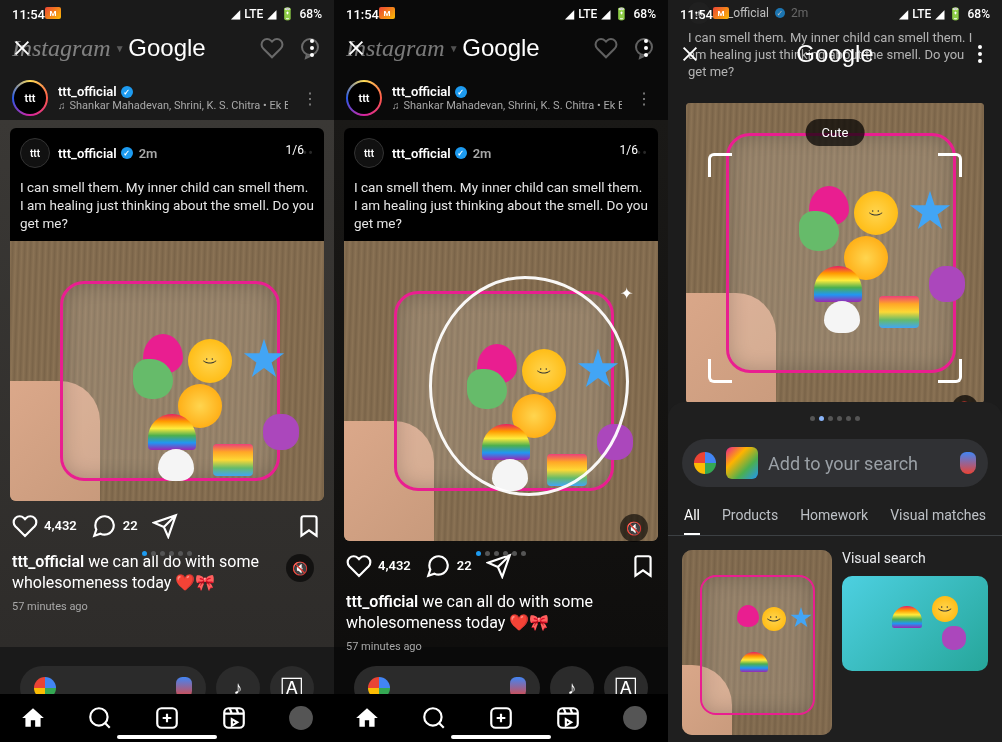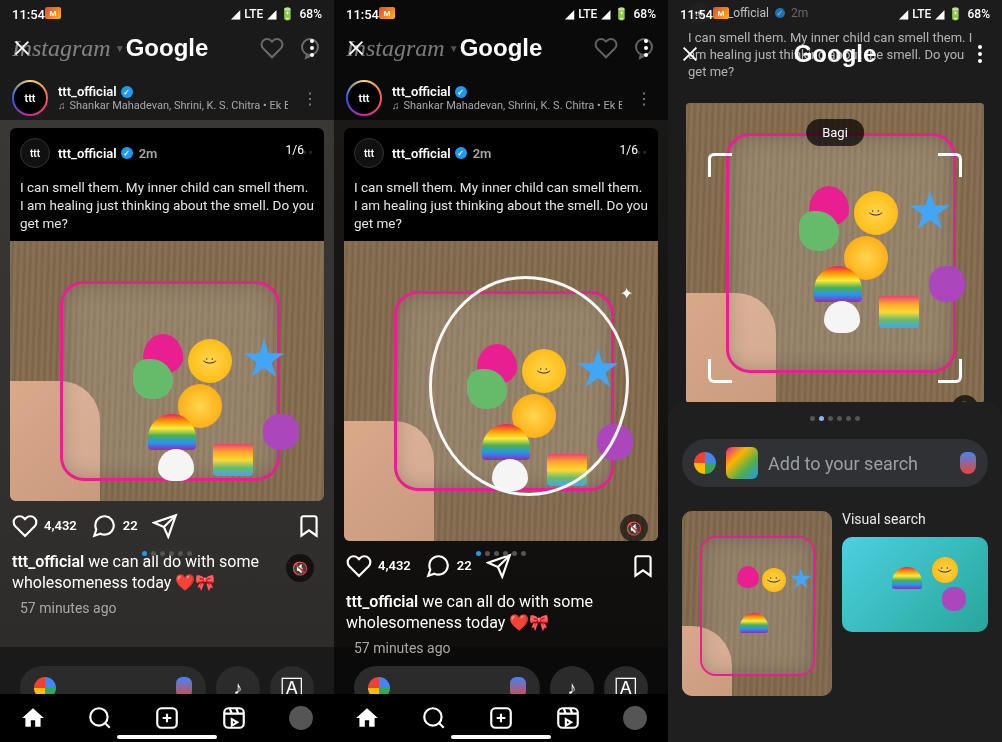--- a/index.html
+++ b/index.html
@@ -12,21 +12,21 @@
 .status-left{display:flex;align-items:flex-start;}
 .status-right{display:flex;align-items:center;gap:4px;font-size:12px}
 .gmail-icon{width:16px;height:12px;background:linear-gradient(135deg,#ea4335,#fbbc04);border-radius:2px;position:relative}
 .gmail-icon:before{content:'M';position:absolute;color:#fff;font-size:8px;font-weight:700;left:50%;top:50%;transform:translate(-50%,-50%)}
 
 .topbar{height:40px;display:flex;align-items:center;padding:0 12px;position:relative;z-index:5}
 .close-x{width:20px;height:20px;position:relative;cursor:pointer}
 .close-x:before,.close-x:after{content:'';position:absolute;width:18px;height:2px;background:#fff;top:50%;left:50%}
 .close-x:before{transform:translate(-50%,-50%) rotate(45deg)}
 .close-x:after{transform:translate(-50%,-50%) rotate(-45deg)}
-.google-logo{flex:1;text-align:center;font-size:24px;font-weight:700;letter-spacing:0px;font-family:'Product Sans',Arial,sans-serif}
+.google-logo{flex:1;text-align:center;font-size:24px;font-weight:400;letter-spacing:0px;font-family:'Product Sans',Arial,sans-serif}
 .menu-dots{width:20px;height:20px;display:flex;flex-direction:column;align-items:center;justify-content:center;gap:3px;cursor:pointer}
 .menu-dots span{width:4px;height:4px;background:#fff;border-radius:50%}
 
 .insta-hdr{position:absolute;left:0;right:0;top:28px;height:40px;display:flex;align-items:center;padding:0 12px;z-index:2;opacity:.45}
 .insta-logo{font-family:'Brush Script MT',cursive;font-size:24px;font-style:italic}
 .chev-down{margin-left:4px;font-size:10px;color:#aaa}
 .heart-ico,.send-ico{width:24px;height:24px;margin-left:auto}
 
 .user-hdr{padding:12px;display:flex;align-items:center;gap:10px;position:relative;z-index:3}
 .avatar-ring{width:36px;height:36px;border-radius:50%;background:conic-gradient(#fd5,#fd5949,#d6249f,#285aeb,#fd5);padding:2px}
@@ -77,21 +77,21 @@
 .action-row{display:flex;align-items:center;gap:14px;padding:12px;position:relative;z-index:5}
 .act-ico{width:26px;height:26px;display:flex;align-items:center;justify-content:center}
 .act-count{font-size:13px;font-weight:600;margin-left:-8px}
 .bookmark{margin-left:auto}
 .dots-ind{display:flex;gap:4px;position:absolute;left:50%;transform:translateX(-50%);bottom:186px;z-index:6}
 .dots-ind span{width:5px;height:5px;background:#555;border-radius:50%}
 .dots-ind .active{background:#1d9bf0}
 
 .cap2{padding:0 12px 6px;font-size:16px;line-height:1.35;position:relative;z-index:5}
 .cap2 b{font-weight:600}
-.timestamp{padding:0 20px;font-size:14px;color:#a8a8a8;position:relative;z-index:5}
+.timestamp{padding:0 12px;font-size:11px;color:#a8a8a8;position:relative;z-index:5}
 
 .bottom-ctrl{position:absolute;left:0;right:0;bottom:30px;height:48px;display:flex;align-items:center;padding:0 20px;gap:10px;z-index:6}
 .search-pill{flex:1;height:44px;background:#2b2b2b;border-radius:22px;display:flex;align-items:center;padding:0 14px;gap:12px}
 .g-icon{width:22px;height:22px;border-radius:50%;background:conic-gradient(#4285f4 0 90deg,#34a853 90deg 180deg,#fbbc04 180deg 270deg,#ea4335 270deg)}
 .mic-icon{width:16px;height:22px;background:linear-gradient(#4285f4,#ea4335);border-radius:8px 8px 10px 10px;margin-left:auto}
 .circ-btn{width:44px;height:44px;border-radius:50%;background:#2b2b2b;display:flex;align-items:center;justify-content:center;font-size:18px}
 
 .navbar{position:absolute;left:0;right:0;bottom:0;height:48px;display:flex;align-items:center;justify-content:space-around;background:#000;z-index:6}
 .nav-ico{width:26px;height:26px}
 .home-indicator{position:absolute;bottom:3px;left:50%;transform:translateX(-50%);width:100px;height:4px;background:#fff;border-radius:2px;z-index:10}
@@ -509,21 +509,21 @@
       <div class="eraser e3"></div>
         <div class="eraser e6"></div>
         <div class="eraser e1"></div>
         <div class="eraser e2"></div>
       <div class="eraser e5"></div>
         <div class="eraser e4"></div>
         <div class="eraser e7"></div>
         <div class="eraser e8"></div>
         <div class="eraser e9"></div>
     </div>
-    <div class="share-pill">Bagi</div>
+    <div class="share-pill">Cute</div>
     <div class="corner c-tl"></div>
     <div class="corner c-tr"></div>
     <div class="corner c-bl"></div>
     <div class="corner c-br"></div>
     <div class="p3-mute">🔇</div>
   </div>
 
   <div class="sheet">
     <div class="sheet-dots">
         <span></span>
@@ -531,20 +531,27 @@
         <span></span>
         <span></span>
         <span></span>
         <span></span>
       </div>
     <div class="search-bar">
       <div class="g-icon"></div>
       <div class="thumb"></div>
       <div class="search-ph">Add to your search</div>
       <div class="mic-icon"></div>
+    </div>
+    <div class="tabs">
+      <div class="tab active">All</div>
+      <div class="tab">Products</div>
+      <div class="tab">Homework</div>
+      <div class="tab">Visual matches</div>
+
     </div>
     <div class="results">
       <div class="res-img">
         <div class="wood"></div>
         <div class="hand" style="left:-10px;bottom:-10px;width:60px;height:80px"></div>
         <div class="container-box" style="left:18px;top:25px;width:115px;height:140px;border-width:2px;border-radius:16px">
           <div class="eraser e1" style="width:24px;height:24px;top:30px;left:60px"></div>
           <div class="eraser e2" style="width:22px;height:22px;top:30px;left:88px"></div>
           <div class="eraser e4" style="width:28px;height:20px;top:75px;left:38px"></div>
           <div class="eraser e3" style="width:22px;height:22px;top:28px;left:35px"></div>

